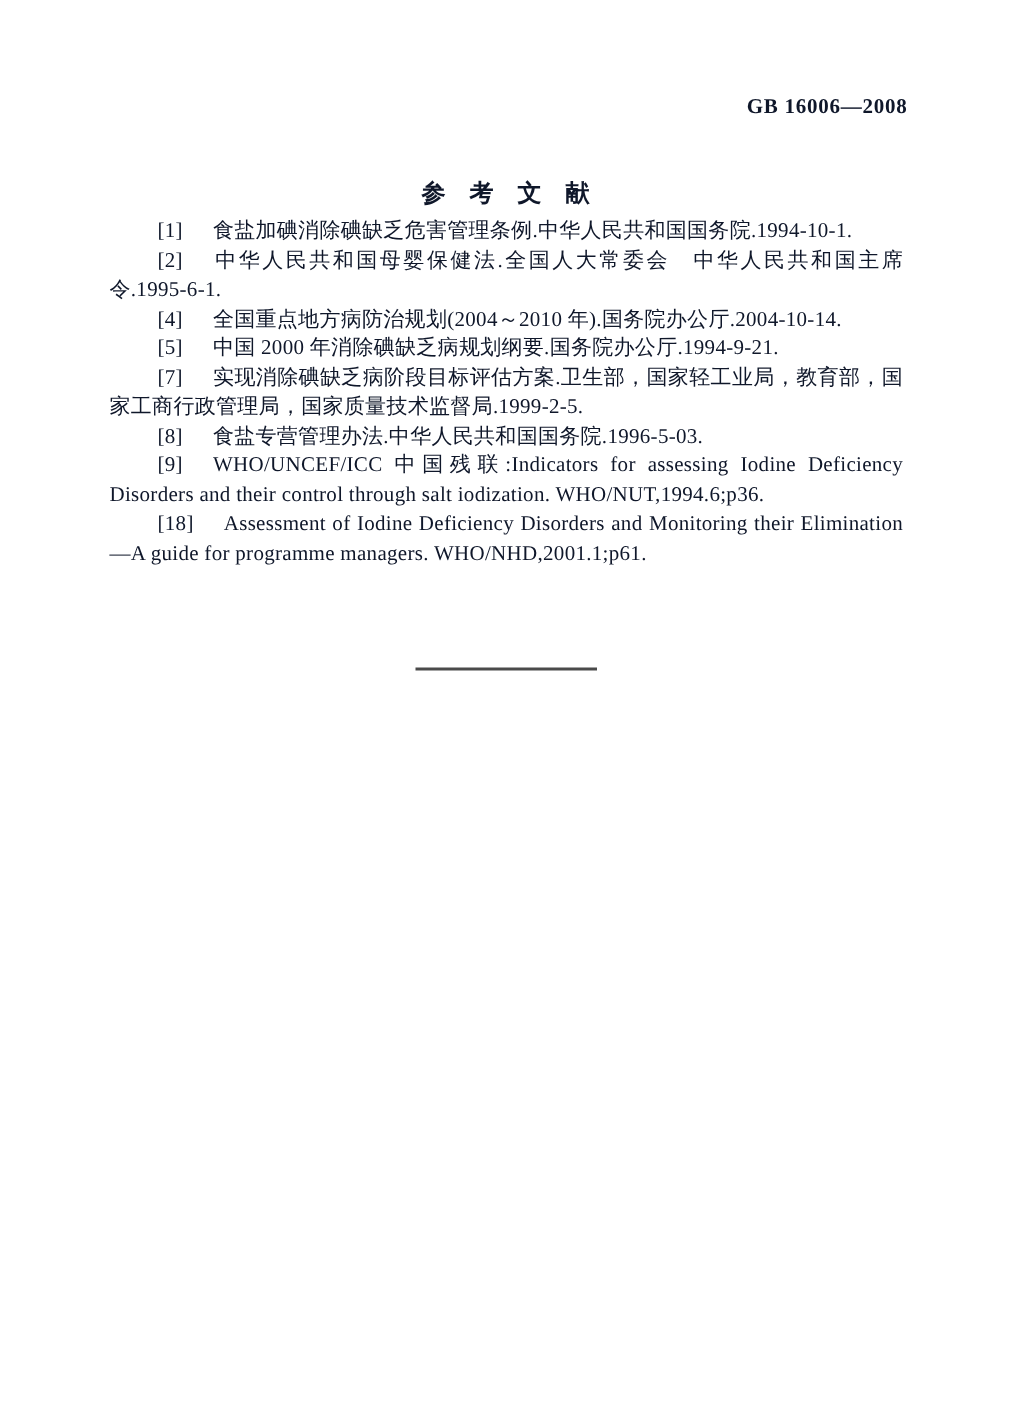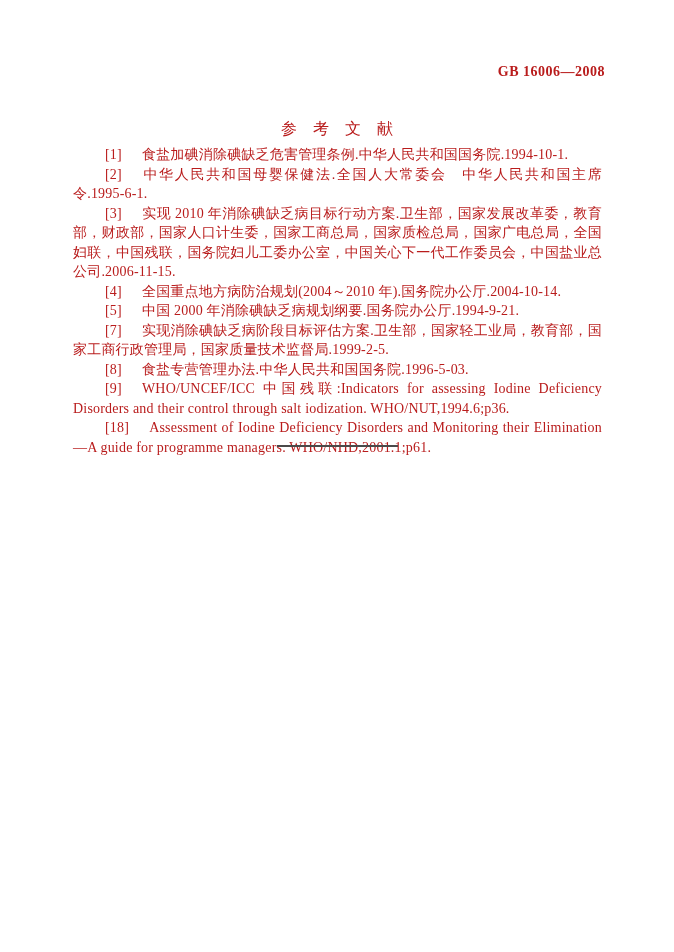--- a/index.html
+++ b/index.html
@@ -6,41 +6,41 @@
     margin: 0;
     padding: 0;
     background: #ffffff;
   }
   .page {
     position: relative;
     width: 674px;
     height: 952px;
     background: #ffffff;
     font-family: "Liberation Serif", "DejaVu Serif", serif;
-    color: #b91c1c;
+    color: #0f172a;
     overflow: hidden;
   }
   .std-number {
     position: absolute;
     top: 64px;
     right: 69px;
     font-size: 14px;
     font-weight: bold;
     letter-spacing: 0.5px;
     white-space: nowrap;
   }
   .doc-title {
     position: absolute;
     top: 119px;
     left: 0;
     width: 100%;
     margin: 0;
     text-align: center;
     font-size: 16px;
-    font-weight: normal;
+    font-weight: bold;
     letter-spacing: 16px;
     text-indent: 16px; 
   }
   .refs {
     position: absolute;
     top: 145px;
     left: 73px;
     width: 529px;
     font-size: 14px;
     line-height: 19.5px;
@@ -68,21 +68,20 @@
 
 <div class="page">
 
   <div class="std-number">GB 16006—2008</div>
 
   <h1 class="doc-title">参考文献</h1>
 
   <div class="refs">
     <p><span class="ref-label">[1]</span><span>食盐加碘消除碘缺乏危害管理条例.中华人民共和国国务院.1994-10-1.</span></p>
     <p><span class="ref-label">[2]</span><span>中华人民共和国母婴保健法.全国人大常委会　中华人民共和国主席令.1995-6-1.</span></p>
-    <p><span class="ref-label">[3]</span><span>实现 2010 年消除碘缺乏病目标行动方案.卫生部，国家发展改革委，教育部，财政部，国家人口计生委，国家工商总局，国家质检总局，国家广电总局，全国妇联，中国残联，国务院妇儿工委办公室，中国关心下一代工作委员会，中国盐业总公司.2006-11-15.</span></p>
     <p><span class="ref-label">[4]</span><span>全国重点地方病防治规划(2004～2010 年).国务院办公厅.2004-10-14.</span></p>
     <p><span class="ref-label">[5]</span><span>中国 2000 年消除碘缺乏病规划纲要.国务院办公厅.1994-9-21.</span></p>
     <p><span class="ref-label">[7]</span><span>实现消除碘缺乏病阶段目标评估方案.卫生部，国家轻工业局，教育部，国家工商行政管理局，国家质量技术监督局.1999-2-5.</span></p>
     <p><span class="ref-label">[8]</span><span>食盐专营管理办法.中华人民共和国国务院.1996-5-03.</span></p>
     <p><span class="ref-label">[9]</span><span>WHO/UNCEF/ICC 中国残联:Indicators for assessing Iodine Deficiency Disorders and their control through salt iodization. WHO/NUT,1994.6;p36.</span></p>
     <p><span class="ref-label">[18]</span><span>Assessment of Iodine Deficiency Disorders and Monitoring their Elimination—A guide for programme managers. WHO/NHD,2001.1;p61.</span></p>
   </div>
 
   <div class="footer-divider"></div>
 

